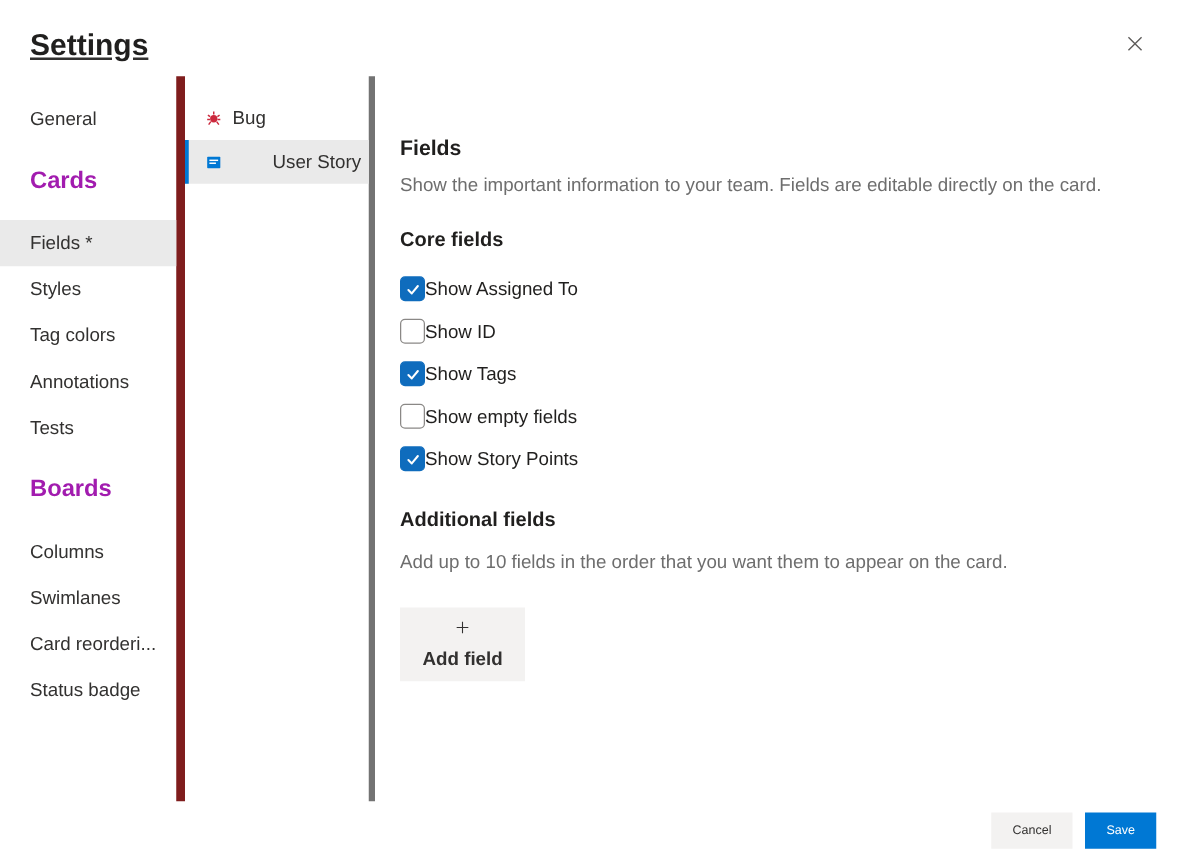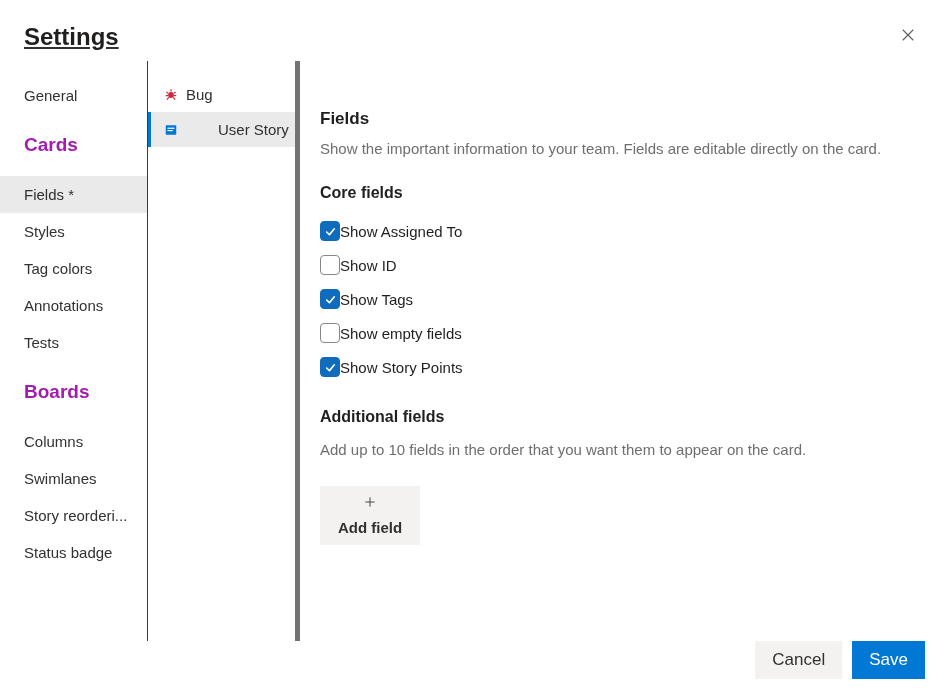--- a/index.html
+++ b/index.html
@@ -36,21 +36,21 @@
     .close-btn svg { width: 18px; height: 18px; }
 
     .body {
       display: flex;
       height: 580px;
     }
 
     
     .sidebar-left {
       width: 148px;
-      border-right: 1px solid #7f1d1d;
+      border-right: 7px solid #7f1d1d;
       padding-top: 16px;
     }
     .nav-item {
       display: block;
       padding: 10px 0 10px 24px;
       font-size: 15px;
       color: #323130;
       cursor: pointer;
       white-space: nowrap;
       overflow: hidden;
@@ -164,21 +164,21 @@
     
     .footer {
       position: absolute;
       bottom: 12px;
       right: 22px;
       display: flex;
       gap: 10px;
     }
     .btn {
       padding: 8px 16px;
-      font-size: 17px;
+      font-size: 10px;
       border: 1px solid transparent;
       cursor: pointer;
     }
     .btn-secondary {
       background: #f3f2f1;
       color: #323130;
     }
     .btn-primary {
       background: #0078d4;
       color: #fff;
@@ -207,21 +207,21 @@
     <div class="nav-group-title">Cards</div>
     <a class="nav-item active">Fields *</a>
     <a class="nav-item">Styles</a>
     <a class="nav-item">Tag colors</a>
     <a class="nav-item">Annotations</a>
     <a class="nav-item">Tests</a>
 
     <div class="nav-group-title">Boards</div>
     <a class="nav-item">Columns</a>
     <a class="nav-item">Swimlanes</a>
-    <a class="nav-item">Story reorderi...</a>
+    <a class="nav-item">Card reorderi...</a>
     <a class="nav-item">Status badge</a>
   </nav>
 
   <nav class="sidebar-mid">
     <a class="wit-item">
       <span class="wit-icon">
         <svg width="14" height="14" viewBox="0 0 24 24" fill="#cc293d">
           <circle cx="12" cy="12" r="5"></circle>
           <path d="M12 2 L12 6 M4 7 L7 9 M20 7 L17 9 M3 13 L7 13 M21 13 L17 13 M5 20 L8 16 M19 20 L16 16" stroke="#cc293d" stroke-width="2"></path>
         </svg>

